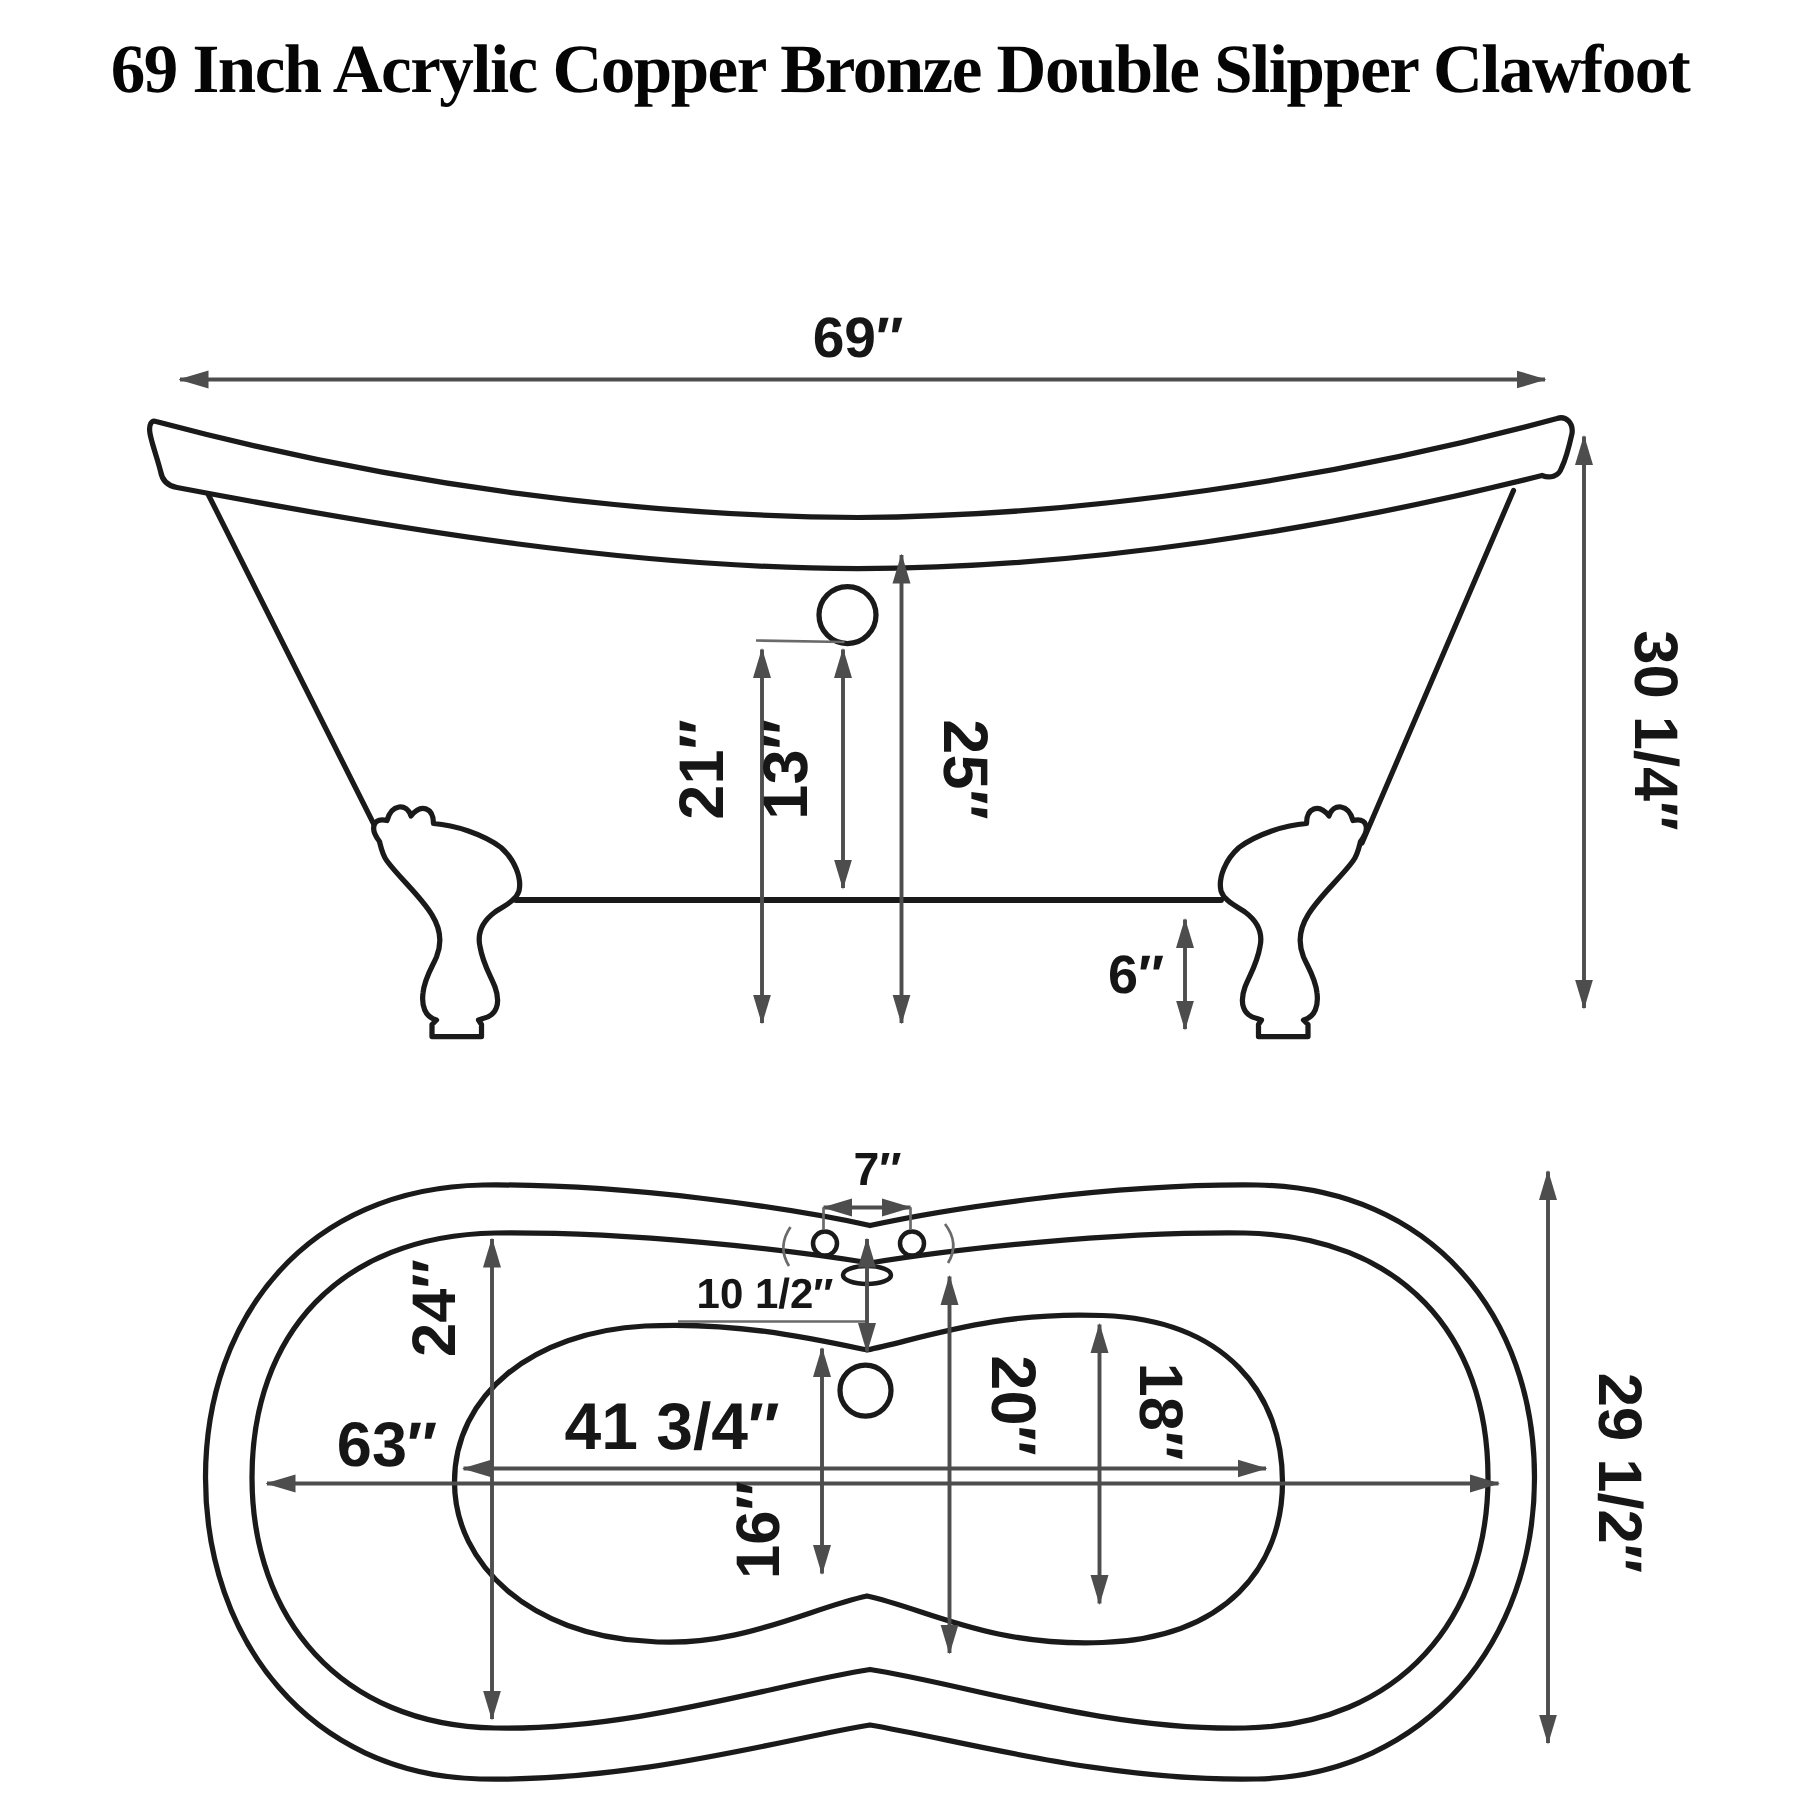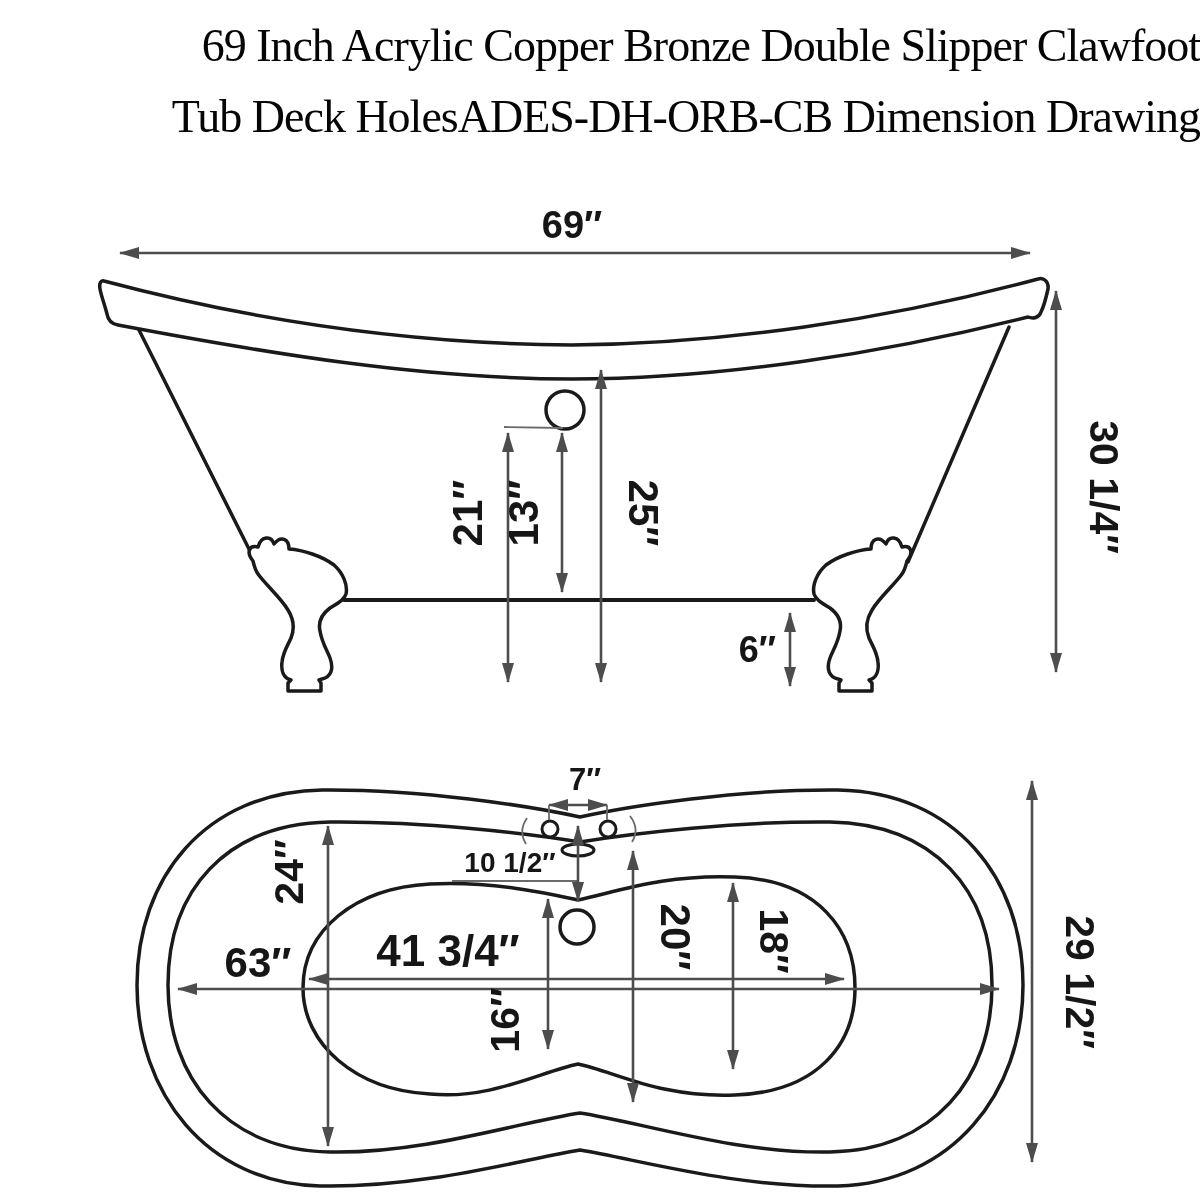--- a/index.html
+++ b/index.html
@@ -1,33 +1,32 @@
 <!DOCTYPE html>
 <html><head>
 <meta charset="utf-8">
 <style>
   html,body{margin:0;padding:0;background:#ffffff;}
   body{width:1200px;height:1200px;position:relative;overflow:hidden;
        font-family:"Liberation Sans","DejaVu Sans",sans-serif;}
-  .title{position:absolute;top:10px;left:0;width:1200px;text-align:right;
-         font-family:"Liberation Serif","DejaVu Serif",serif;font-weight:400;
+  .title{position:absolute;top:10px;left:0;width:1200px;text-align:center;
+         font-family:"Liberation Serif","DejaVu Serif",serif;font-weight:700;
          font-size:46px;line-height:1.55;color:#050505;letter-spacing:-1px;}
   .views{position:absolute;left:0;top:0;}
   svg text{font-family:"Liberation Sans","DejaVu Sans",sans-serif;font-weight:700;fill:#161616;}
   .outline{fill:#ffffff;stroke:#1a1a1a;stroke-width:3.5;stroke-linejoin:round;stroke-linecap:round;}
   .outline.thick{stroke-width:4;}
   .dimline{stroke:#4d4d4d;stroke-width:2.6;fill:none;}
   .refline{stroke:#6a6a6a;stroke-width:1.8;fill:none;}
 </style>
 </head>
 <body>
 
 <div class="title">
   <div>69 Inch Acrylic Copper Bronze Double Slipper Clawfoot</div>
-  <div>Tub Deck HolesADES-DH-ORB-CB Dimension Drawing</div>
 </div>
 
 <svg class="views" style="top:170px;" width="1200" height="545" viewBox="0 170 1200 545">
   <defs>
     <marker id="aE1" viewBox="0 0 20 13" refX="19" refY="6.5" markerWidth="20" markerHeight="13" orient="auto" markerUnits="userSpaceOnUse">
         <path d="M0,0.5 L20,6.5 L0,12.5 Z" fill="#4d4d4d"></path>
       </marker>
     <marker id="aS1" viewBox="0 0 20 13" refX="1" refY="6.5" markerWidth="20" markerHeight="13" orient="auto" markerUnits="userSpaceOnUse">
         <path d="M20,0.5 L0,6.5 L20,12.5 Z" fill="#4d4d4d"></path>
       </marker>

